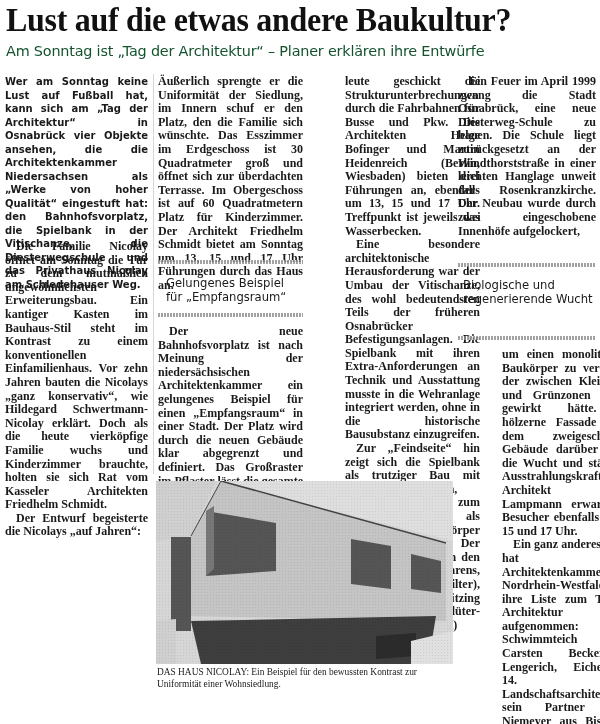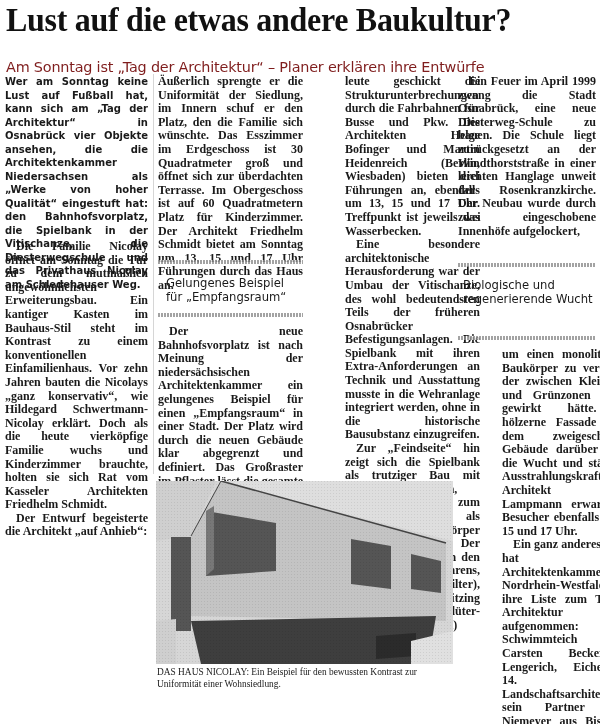--- a/index.html
+++ b/index.html
@@ -9,21 +9,21 @@
   .headline {
     position: absolute; left: 6px; top: 0px; width: 590px;
     font-family: "Liberation Serif", serif; font-weight: bold;
     font-size: 32px; line-height: 38px; letter-spacing: -0.3px;
     transform: scaleY(1.05); transform-origin: top left;
     color: #111;
   }
   .subhead {
     position: absolute; left: 6px; top: 41px; width: 590px;
     font-family: "DejaVu Sans", sans-serif; font-size: 14.4px; line-height: 20px;
-    color: #7f1d1d; letter-spacing: -0.2px; margin-top: 16px;
+    color: #14532d; letter-spacing: -0.2px;
   }
 
   .col { position: absolute; font-size: 12px; line-height: 13.6px; text-align: justify; hyphens: manual; font-weight: bold; }
   .col p { text-indent: 11px; }
   .col p.noindent { text-indent: 0; }
 
   .lead {
     position: absolute; left: 5px; top: 75px; width: 143px;
     font-family: "DejaVu Sans", sans-serif; font-weight: bold;
     font-size: 10px; line-height: 13.5px; text-align: justify;
@@ -64,21 +64,21 @@
 </head>
 <body>
 
 <div class="headline">Lust auf die etwas andere Baukultur?</div>
 <div class="subhead">Am Sonntag ist „Tag der Architektur“ – Planer erklären ihre Entwürfe</div>
 
 <div class="lead">Wer am Sonntag keine Lust auf Fußball hat, kann sich am „Tag der Architektur“ in Osnabrück vier Objekte ansehen, die die Architektenkammer Niedersachsen als „Werke von hoher Qualität“ eingestuft hat: den Bahnhofsvorplatz, die Spielbank in der Vitischanze, die Diesterwegschule und das Privathaus Nicolay am Schledehauser Weg.</div>
 
 <div class="col" id="col1">
   <p>Die Familie Nicolay öffnet am Sonntag die Tür zu dem mutmaßlich ungewöhnlichsten Erweiterungsbau. Ein kantiger Kasten im Bauhaus-Stil steht im Kontrast zu einem konventionellen Einfamilienhaus. Vor zehn Jahren bauten die Nicolays „ganz konservativ“, wie Hildegard Schwertmann-Nicolay erklärt. Doch als die heute vierköpfige Familie wuchs und Kinderzimmer brauchte, holten sie sich Rat vom Kasseler Architekten Friedhelm Schmidt.</p>
-  <p>Der Entwurf begeisterte die Architekt „auf Anhieb“:</p>
+  <p>Der Entwurf begeisterte die Nicolays „auf Jahren“:</p>
 </div>
 
 <div class="col" id="col2">
   <p class="noindent">Äußerlich sprengte er die Uniformität der Siedlung, im Innern schuf er den Platz, den die Familie sich wünschte. Das Esszimmer im Erdgeschoss ist 30 Quadratmeter groß und öffnet sich zur überdachten Terrasse. Im Obergeschoss ist auf 60 Quadratmetern Platz für Kinderzimmer. Der Architekt Friedhelm Schmidt bietet am Sonntag um 13, 15 und 17 Uhr Führungen durch das Haus an.</p>
 </div>
 
 <div class="rule-dotted" style="left:158px; top:260px; width:145px;"></div>
 <div class="box-title" style="left:166px; top:276px; width:135px;">Gelungenes Beispiel für „Empfangsraum“</div>
 <div class="rule-dotted" style="left:158px; top:313px; width:145px;"></div>
 

